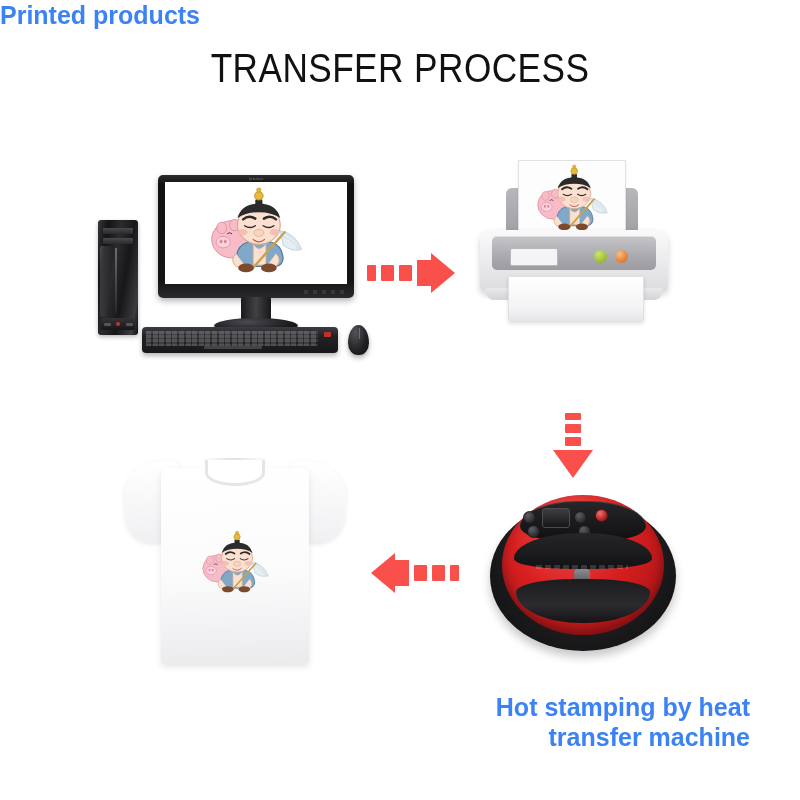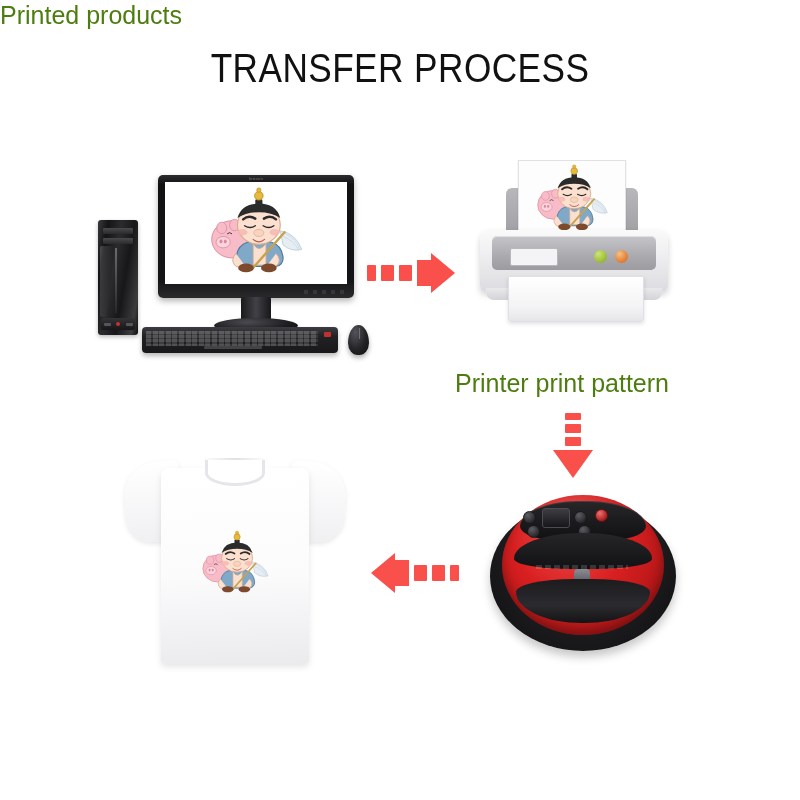--- a/index.html
+++ b/index.html
@@ -35,25 +35,25 @@
     font-weight: 400;
     transform: scaleX(0.88);
     color: #111111;
   }
 
   
   .stage { position: absolute; }
 
   .caption {
     position: absolute;
-    text-align: left;
+    text-align: right;
     font-size: 25px;
     line-height: 30px;
-    color: #4d7c0f;
-    font-weight: 400;
+    color: #3b82f6;
+    font-weight: 700;
     white-space: pre-line;
   }
 
   
   #stage-computer { left: 90px; top: 175px; width: 280px; height: 185px; }
 
   .pc-tower {
     position: absolute;
     left: 8px;
     top: 45px;
@@ -449,21 +449,20 @@
 
     <div class="printer-body"></div>
     <div class="printer-top"></div>
     <div class="printer-lcd"></div>
     <div class="printer-btn green"></div>
     <div class="printer-btn orange"></div>
     <div class="printer-foot"></div>
     <div class="printer-tray"></div>
   </div>
 
-  <div class="caption" id="cap-printer">Printer print pattern</div>
 
   <div class="arrow" id="arrow-down">
     <svg viewBox="0 0 42 68" width="42" height="68">
       <g fill="#f9504c">
         <rect x="13" y="1" width="16" height="7" rx="1"></rect>
         <rect x="13" y="12" width="16" height="9" rx="1"></rect>
         <rect x="13" y="25" width="16" height="9" rx="1"></rect>
         <path d="M8 38 L34 38 L34 38 L41 38 L21 66 L1 38 L8 38 Z"></path>
       </g>
     </svg>
@@ -478,20 +477,22 @@
     <div class="press-key k2"></div>
     <div class="press-key k3"></div>
     <div class="press-key k4"></div>
     <div class="press-key k5"></div>
     <div class="press-lid"></div>
     <div class="press-label"></div>
     <div class="press-knob"></div>
     <div class="press-plate"></div>
   </div>
 
+  <div class="caption" id="cap-press">Hot stamping by heat
+transfer machine</div>
 
   <div class="arrow" id="arrow-left">
     <svg viewBox="0 0 104 42" width="104" height="42">
       <g fill="#f9504c">
         <path d="M52 8 L52 34 L38 34 L38 41 L14 21 L38 1 L38 8 Z"></path>
         <rect x="57" y="13" width="13" height="16" rx="1"></rect>
         <rect x="75" y="13" width="13" height="16" rx="1"></rect>
         <rect x="93" y="13" width="9" height="16" rx="1"></rect>
       </g>
     </svg>

